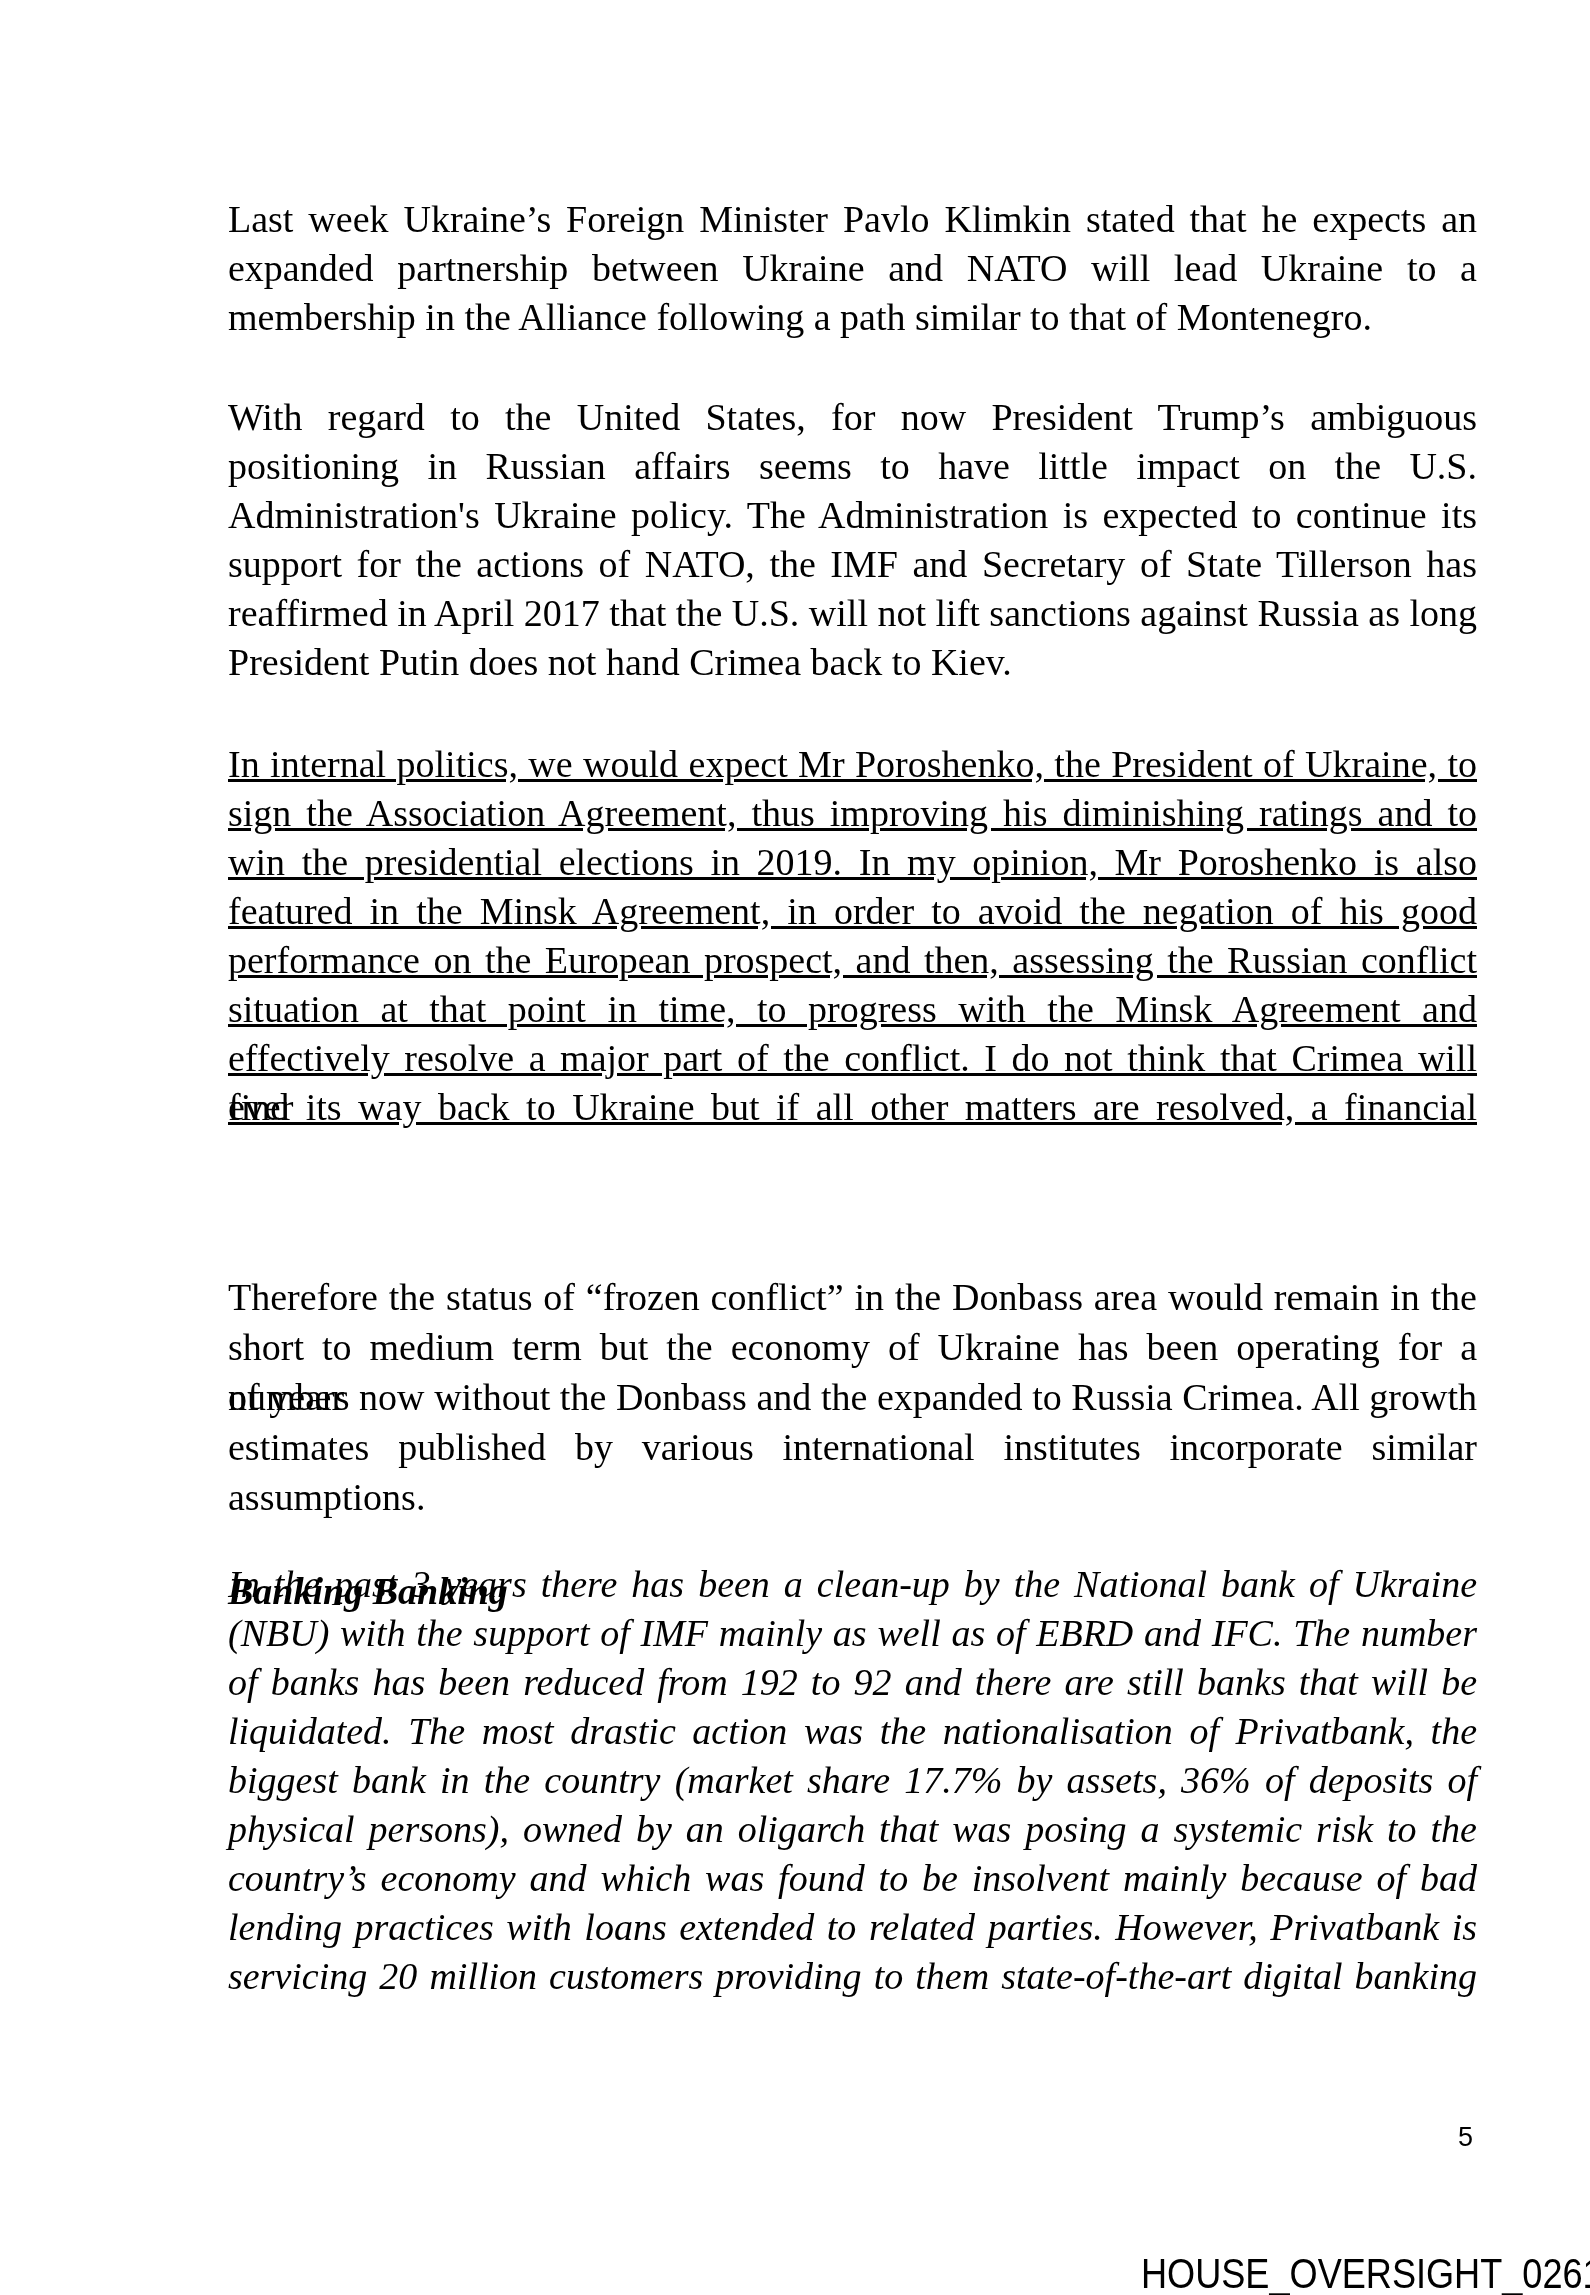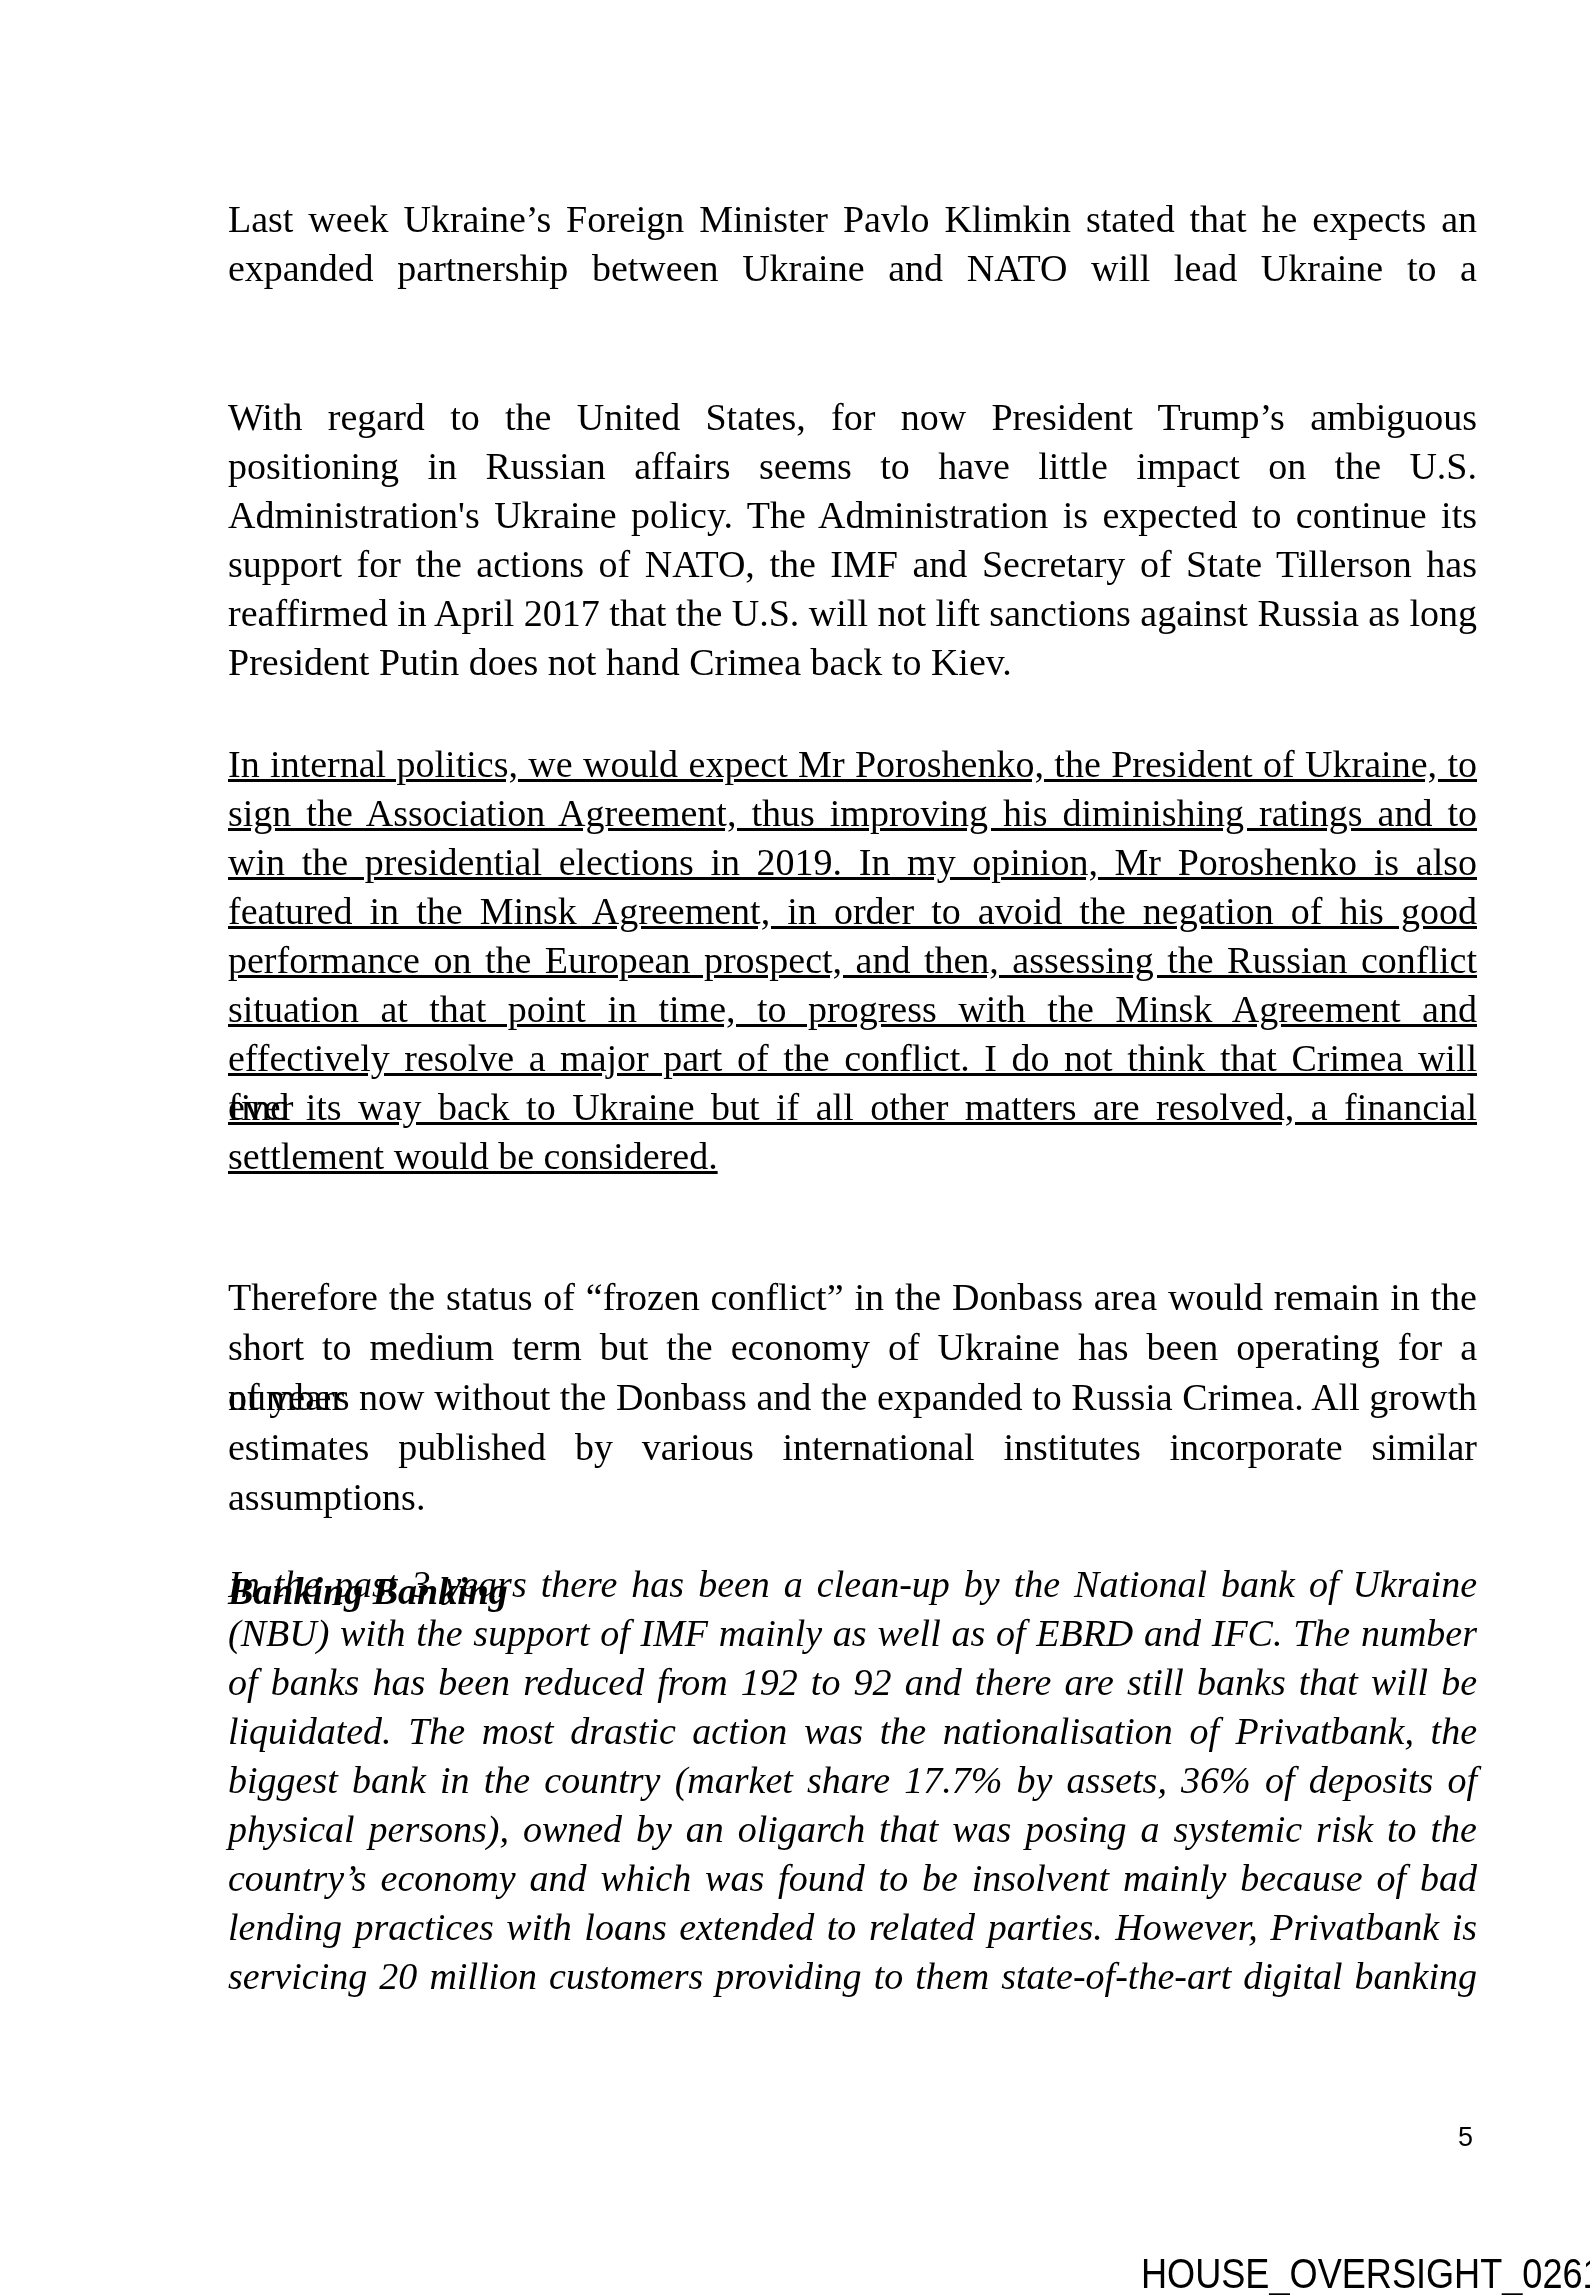--- a/index.html
+++ b/index.html
@@ -75,41 +75,41 @@
   }
 </style>
 </head>
 <body>
 
 <div class="page">
 
   <div class="para" style="top:195px;">
     <span class="line" style="white-space: normal;">Last week Ukraine’s Foreign Minister Pavlo Klimkin stated that he expects an</span>
     <span class="line" style="white-space: normal;">expanded partnership between Ukraine and NATO will lead Ukraine to a</span>
+    <span class="line last">membership in the Alliance following a path similar to that of Montenegro.</span>
   </div>
 
   <div class="para" style="top:393px;">
     <span class="line" style="white-space: normal;">With regard to the United States, for now President Trump’s ambiguous</span>
     <span class="line" style="white-space: normal; font-family: Liberation Serif, serif;">positioning in Russian affairs seems to have little impact on the U.S.</span>
     <span class="line" style="white-space: normal;">Administration's Ukraine policy. The Administration is expected to continue its</span>
     <span class="line" style="white-space: normal;">support for the actions of NATO, the IMF and Secretary of State Tillerson has</span>
     <span class="line" style="white-space: normal;">reaffirmed in April 2017 that the U.S. will not lift sanctions against Russia as long</span>
     <span class="line last">President Putin does not hand Crimea back to Kiev.</span>
   </div>
 
   <div class="para" style="top:740px;text-decoration:underline;">
     <span class="line" style="white-space: normal;">In internal politics, we would expect Mr Poroshenko, the President of Ukraine, to</span>
     <span class="line" style="white-space: normal;">sign the Association Agreement, thus improving his diminishing ratings and  to</span>
     <span class="line" style="white-space: normal;">win the presidential elections in 2019. In my opinion, Mr Poroshenko is also</span>
     <span class="line" style="white-space: normal;">featured in the Minsk Agreement, in order to avoid the negation of his good</span>
     <span class="line" style="white-space: normal;">performance on the European prospect, and then, assessing the Russian conflict</span>
     <span class="line" style="white-space: normal;">situation at that point in time, to progress with the Minsk Agreement and</span>
     <span class="line" style="white-space: normal;">effectively resolve a major part of the conflict. I do not think that Crimea will ever</span>
     <span class="line" style="white-space: normal;">find its way back to Ukraine but if all other matters are resolved, a financial</span>
-    <span class="line last">settlement would be considered.</span>
   </div>
 
   <div class="para" style="top:1272px; line-height:50px;">
     <span class="line" style="height: 50px; white-space: normal;">Therefore the status of “frozen conflict” in the Donbass area would remain in the</span>
     <span class="line" style="height: 50px; white-space: normal;">short to medium term but the economy of Ukraine has been operating for a number</span>
     <span class="line" style="height: 50px; white-space: normal;">of years now without the Donbass and the expanded to Russia Crimea. All growth</span>
     <span class="line" style="height: 50px; white-space: normal;">estimates published by various international institutes incorporate similar</span>
     <span class="line last" style="height:50px;">assumptions.</span>
   </div>
 

